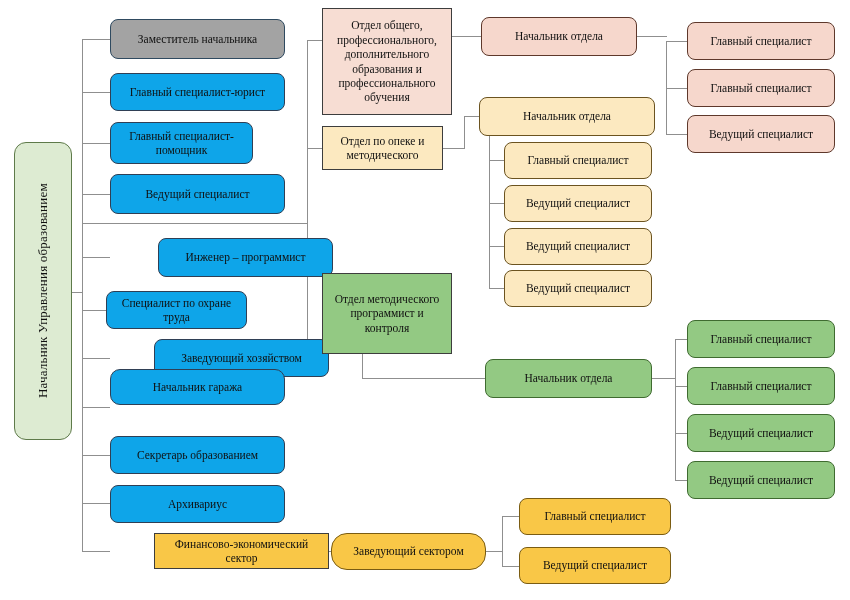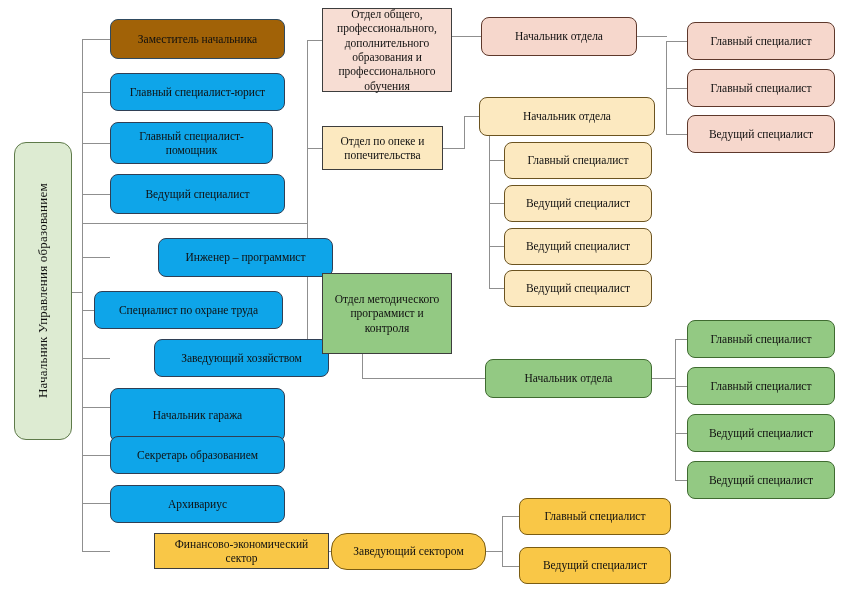--- a/index.html
+++ b/index.html
@@ -32,21 +32,21 @@
   .node.sq{border-radius:0;border:1px solid #3d3d3d;}
   .node.root{
     border-radius:12px;
     writing-mode:vertical-rl;
     transform:rotate(180deg);
     font-size:13px;
     letter-spacing:.2px;
     padding:6px 2px;
   }
   
-  .c-blue-dark{background:#a16207;border-color:#2f4a60;}
+  .c-blue-dark{background:#a3a3a3;border-color:#2f4a60;}
   .c-blue{background:#0ea5e9;border-color:#2f3f55;}
   .c-green-light{background:#DDEBD2;border-color:#5e7a4a;}
   .c-green{background:#93C983;border-color:#3f6b30;}
   .c-pink{background:#F7DDD3;border-color:#6b3f30;}
   .c-pink-dark{background:#F6D7CC;border-color:#5e382b;}
   .c-cream{background:#FCE9C0;border-color:#6b5320;}
   .c-amber{background:#F9C747;border-color:#7a5c12;}
 
   .ln{position:absolute;background:#8f8f8f;z-index:1;}
   .ln.h{height:1px;}
@@ -112,32 +112,32 @@
 
   <div class="ln h" style="left:485px;top:551px;width:18px;"></div>
   <div class="ln v" style="left:502px;top:516px;height:51px;"></div>
   <div class="ln h" style="left:502px;top:516px;width:18px;"></div>
   <div class="ln h" style="left:502px;top:566px;width:18px;"></div>
 
   <div class="node root c-green-light" style="left:14px;top:142px;width:58px;height:298px;">Начальник Управления образованием</div>
 
   <div class="node c-blue-dark" style="left:110px;top:19px;width:175px;height:40px;">Заместитель начальника</div>
   <div class="node c-blue" style="left:110px;top:73px;width:175px;height:38px;">Главный специалист-юрист</div>
-  <div class="node c-blue" style="left:110px;top:122px;width:163px;height:42px;">Главный специалист-помощник</div>
+  <div class="node c-blue" style="left:110px;top:122px;width:143px;height:42px;">Главный специалист-помощник</div>
   <div class="node c-blue" style="left:110px;top:174px;width:175px;height:40px;">Ведущий специалист</div>
   <div class="node c-blue" style="left:110px;top:238px;width:175px;height:39px;margin-left:48px;">Инженер – программист</div>
-  <div class="node c-blue" style="left:94px;top:291px;width:189px;height:38px;">Специалист по охране труда</div>
+  <div class="node c-blue" style="left:106px;top:291px;width:141px;height:38px;">Специалист по охране труда</div>
   <div class="node c-blue" style="left:110px;top:339px;width:175px;height:38px;margin-left:44px;">Заведующий хозяйством</div>
-  <div class="node c-blue" style="left:110px;top:388px;width:175px;height:54px;">Начальник гаража</div>
+  <div class="node c-blue" style="left:110px;top:369px;width:175px;height:36px;border-radius:10px;">Начальник гаража</div>
   <div class="node c-blue" style="left:110px;top:436px;width:175px;height:38px;">Секретарь образованием</div>
   <div class="node c-blue" style="left:110px;top:485px;width:175px;height:38px;">Архивариус</div>
   <div class="node sq c-amber" style="left:110px;top:533px;width:175px;height:36px;margin-left:44px;">Финансово-экономический сектор</div>
 
-  <div class="node sq c-pink" style="left:322px;top:8px;width:130px;height:84px;">Отдел общего, профессионального, дополнительного образования и профессионального обучения</div>
-  <div class="node sq c-cream" style="left:322px;top:126px;width:121px;height:44px;">Отдел по опеке и попечительства</div>
+  <div class="node sq c-pink" style="left:322px;top:8px;width:130px;height:107px;">Отдел общего, профессионального, дополнительного образования и профессионального обучения</div>
+  <div class="node sq c-cream" style="left:322px;top:126px;width:121px;height:44px;">Отдел по опеке и методического</div>
   <div class="node sq c-green" style="left:322px;top:273px;width:130px;height:81px;">Отдел методического программист и контроля</div>
 
   <div class="node c-pink-dark" style="left:481px;top:17px;width:156px;height:39px;">Начальник отдела</div>
   <div class="node c-pink-dark" style="left:687px;top:22px;width:148px;height:38px;">Главный специалист</div>
   <div class="node c-pink-dark" style="left:687px;top:69px;width:148px;height:38px;">Главный специалист</div>
   <div class="node c-pink-dark" style="left:687px;top:115px;width:148px;height:38px;">Ведущий специалист</div>
 
   <div class="node c-cream" style="left:479px;top:97px;width:176px;height:39px;">Начальник отдела</div>
   <div class="node c-cream" style="left:504px;top:142px;width:148px;height:37px;">Главный специалист</div>
   <div class="node c-cream" style="left:504px;top:185px;width:148px;height:37px;">Ведущий специалист</div>

